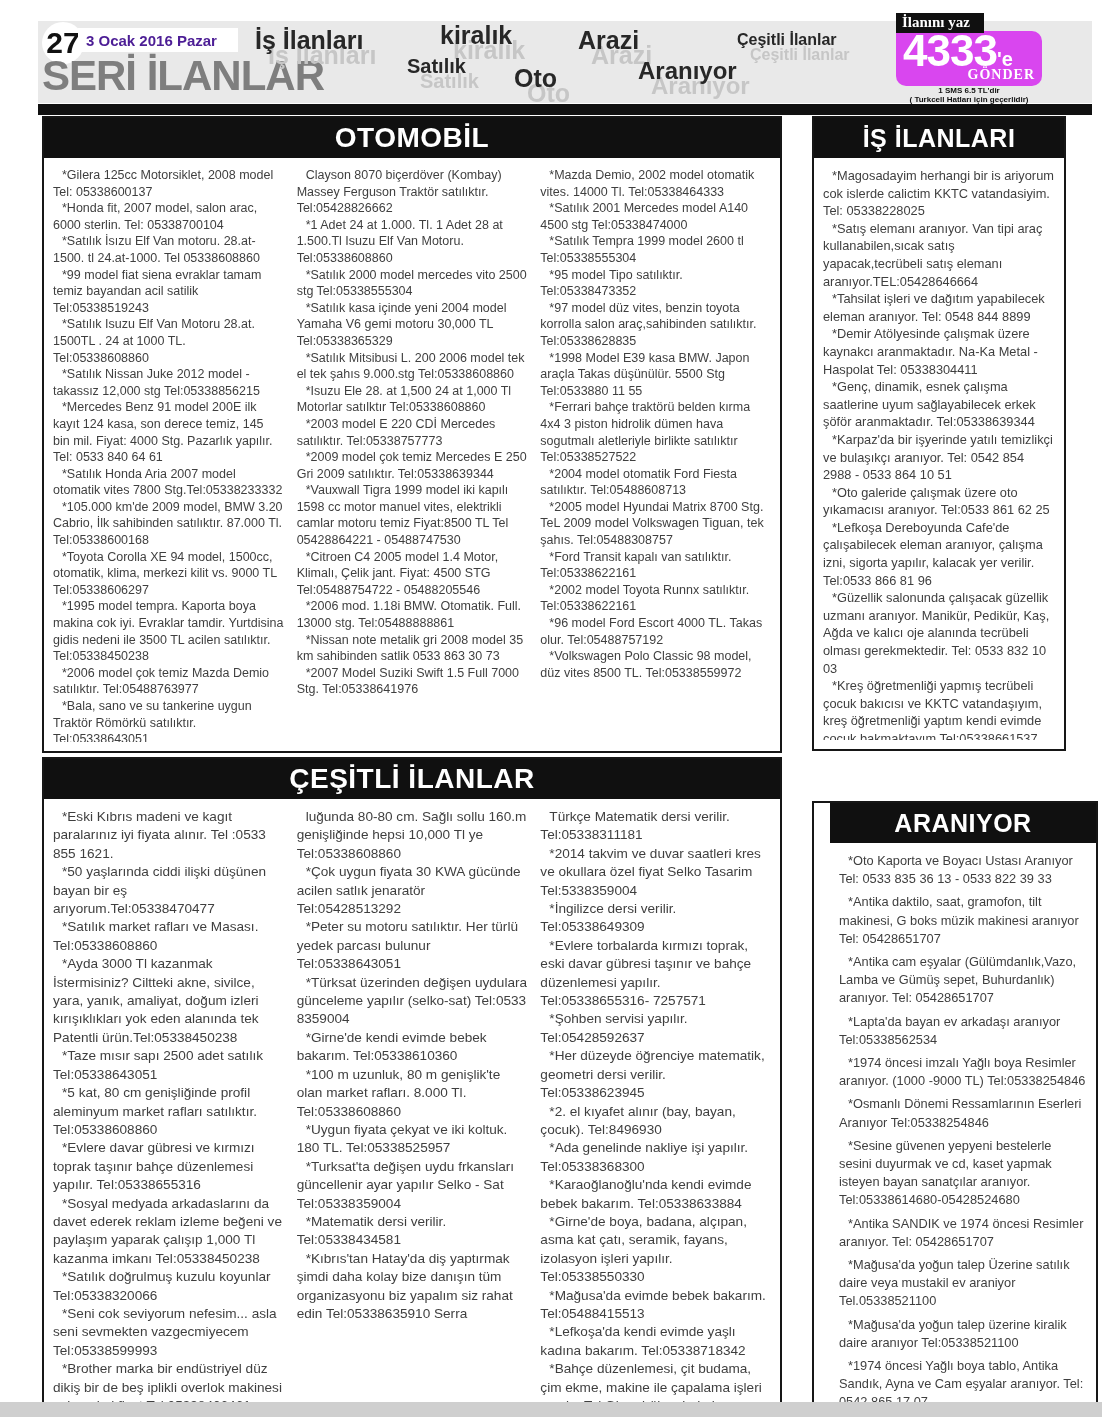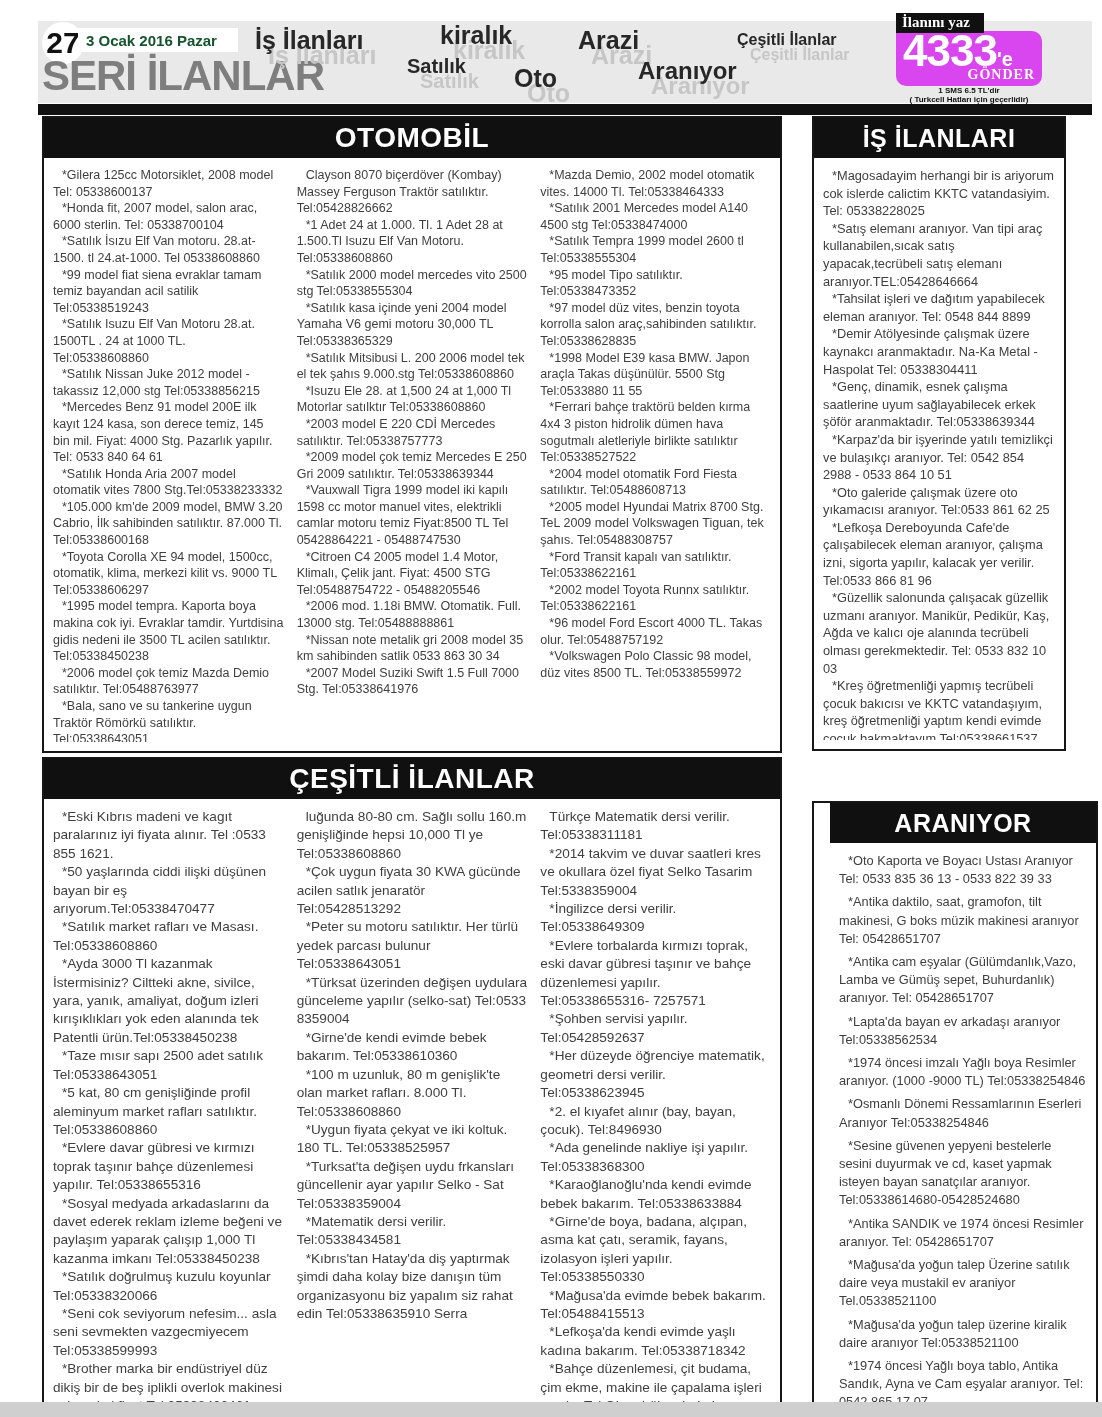--- a/index.html
+++ b/index.html
@@ -5,21 +5,21 @@
   html,body{margin:0;padding:0;}
   body{
     width:1102px;height:1417px;position:relative;background:#ffffff;
     font-family:"Liberation Sans",sans-serif;color:#222;overflow:hidden;
   }
   
   .masthead{position:absolute;left:38px;top:21px;width:1054px;height:82px;background:#e9e9e9;}
   .pageno{position:absolute;left:42px;top:22px;width:42px;height:42px;background:#fff;border-radius:50%;
     display:flex;align-items:center;justify-content:center;font-size:30px;font-weight:bold;color:#111;}
   .datepill{position:absolute;left:78px;top:28px;width:152px;height:24px;background:#fff;
-    display:flex;align-items:center;padding-left:8px;font-size:15px;font-weight:bold;color:#14532d;}
+    display:flex;align-items:center;padding-left:8px;font-size:15px;font-weight:bold;color:#4c1d95;}
   .serititle{position:absolute;left:42px;top:52px;font-size:42px;font-weight:bold;color:#7e7e7e;
     letter-spacing:-1px;white-space:nowrap;}
   .cloudword{position:absolute;font-weight:bold;white-space:nowrap;}
   .cloudword .main{position:relative;z-index:2;color:#272727;}
   .cloudword .echo{position:absolute;left:13px;top:15px;z-index:1;color:#c6c6c6;}
   .cw-isilanlari{left:255px;top:26px;font-size:25px;}
   .cw-kiralik{left:440px;top:21px;font-size:25px;}
   .cw-arazi{left:578px;top:26px;font-size:25px;}
   .cw-cesitli{left:737px;top:31px;font-size:16px;}
   .cw-satilik{left:372px;top:55px;font-size:20px;margin-left:35px;}
@@ -131,21 +131,21 @@
         <p class="ad">*1 Adet 24 at 1.000. Tl. 1 Adet 28 at 1.500.Tl Isuzu Elf Van Motoru. Tel:05338608860</p>
         <p class="ad">*Satılık 2000 model mercedes vito 2500 stg Tel:05338555304</p>
         <p class="ad b">*Satılık kasa içinde yeni 2004 model Yamaha V6 gemi motoru 30,000 TL Tel:05338365329</p>
         <p class="ad">*Satılık Mitsibusi L. 200 2006 model tek el tek şahıs 9.000.stg Tel:05338608860</p>
         <p class="ad b">*Isuzu Ele 28. at 1,500 24 at 1,000 Tl Motorlar satılktır Tel:05338608860</p>
         <p class="ad">*2003 model E 220 CDİ Mercedes satılıktır. Tel:05338757773</p>
         <p class="ad b">*2009 model çok temiz Mercedes E 250 Gri 2009 satılıktır. Tel:05338639344</p>
         <p class="ad">*Vauxwall Tigra 1999 model iki kapılı 1598 cc motor manuel vites, elektrikli camlar motoru temiz Fiyat:8500 TL Tel 05428864221 - 05488747530</p>
         <p class="ad b">*Citroen C4 2005 model 1.4 Motor, Klimalı, Çelik jant. Fiyat: 4500 STG Tel:05488754722 - 05488205546</p>
         <p class="ad">*2006 mod. 1.18i BMW. Otomatik. Full. 13000 stg. Tel:05488888861</p>
-        <p class="ad b">*Nissan note metalik gri 2008 model 35 km sahibinden satlik 0533 863 30 34</p>
+        <p class="ad b">*Nissan note metalik gri 2008 model 35 km sahibinden satlik 0533 863 30 73</p>
         <p class="ad">*2007 Model Suziki Swift 1.5 Full 7000 Stg. Tel:05338641976</p>
       </div>
     <div class="col">
         <p class="ad b">*Mazda Demio, 2002 model otomatik vites. 14000 Tl. Tel:05338464333</p>
         <p class="ad">*Satılık 2001 Mercedes model A140 4500 stg Tel:05338474000</p>
         <p class="ad b">*Satılık Tempra 1999 model 2600 tl Tel:05338555304</p>
         <p class="ad">*95 model Tipo satılıktır. Tel:05338473352</p>
         <p class="ad b">*97 model düz vites, benzin toyota korrolla salon araç,sahibinden satılıktır. Tel:05338628835</p>
         <p class="ad">*1998 Model E39 kasa BMW. Japon araçla Takas düşünülür. 5500 Stg Tel:0533880 11 55</p>
         <p class="ad b">*Ferrari bahçe traktörü belden kırma 4x4 3 piston hidrolik dümen hava sogutmalı aletleriyle birlikte satılıktır Tel:05338527522</p>

